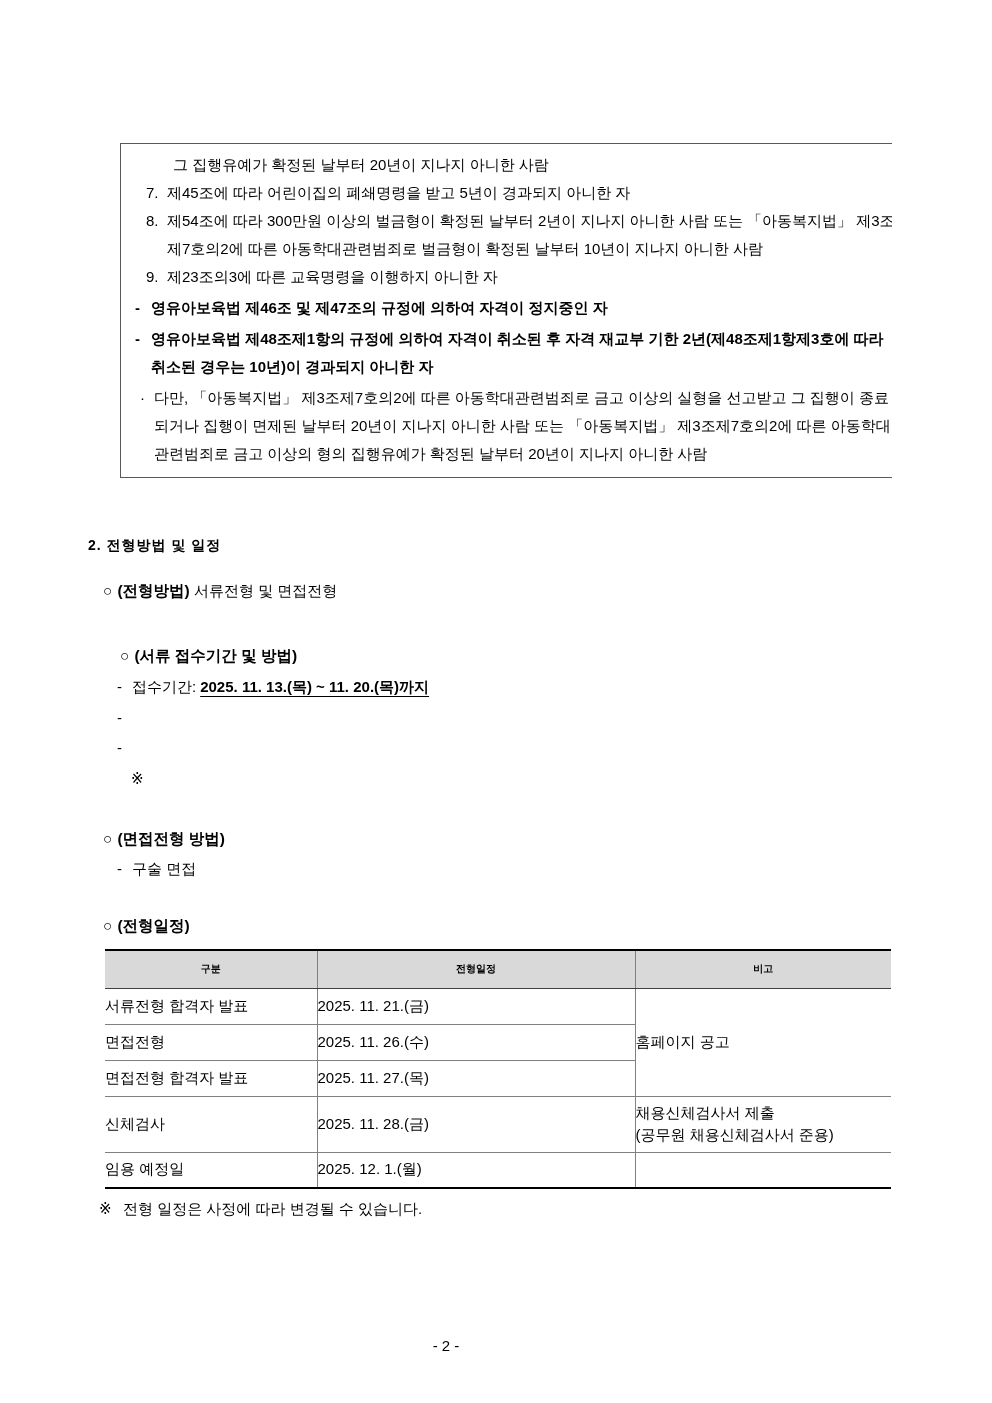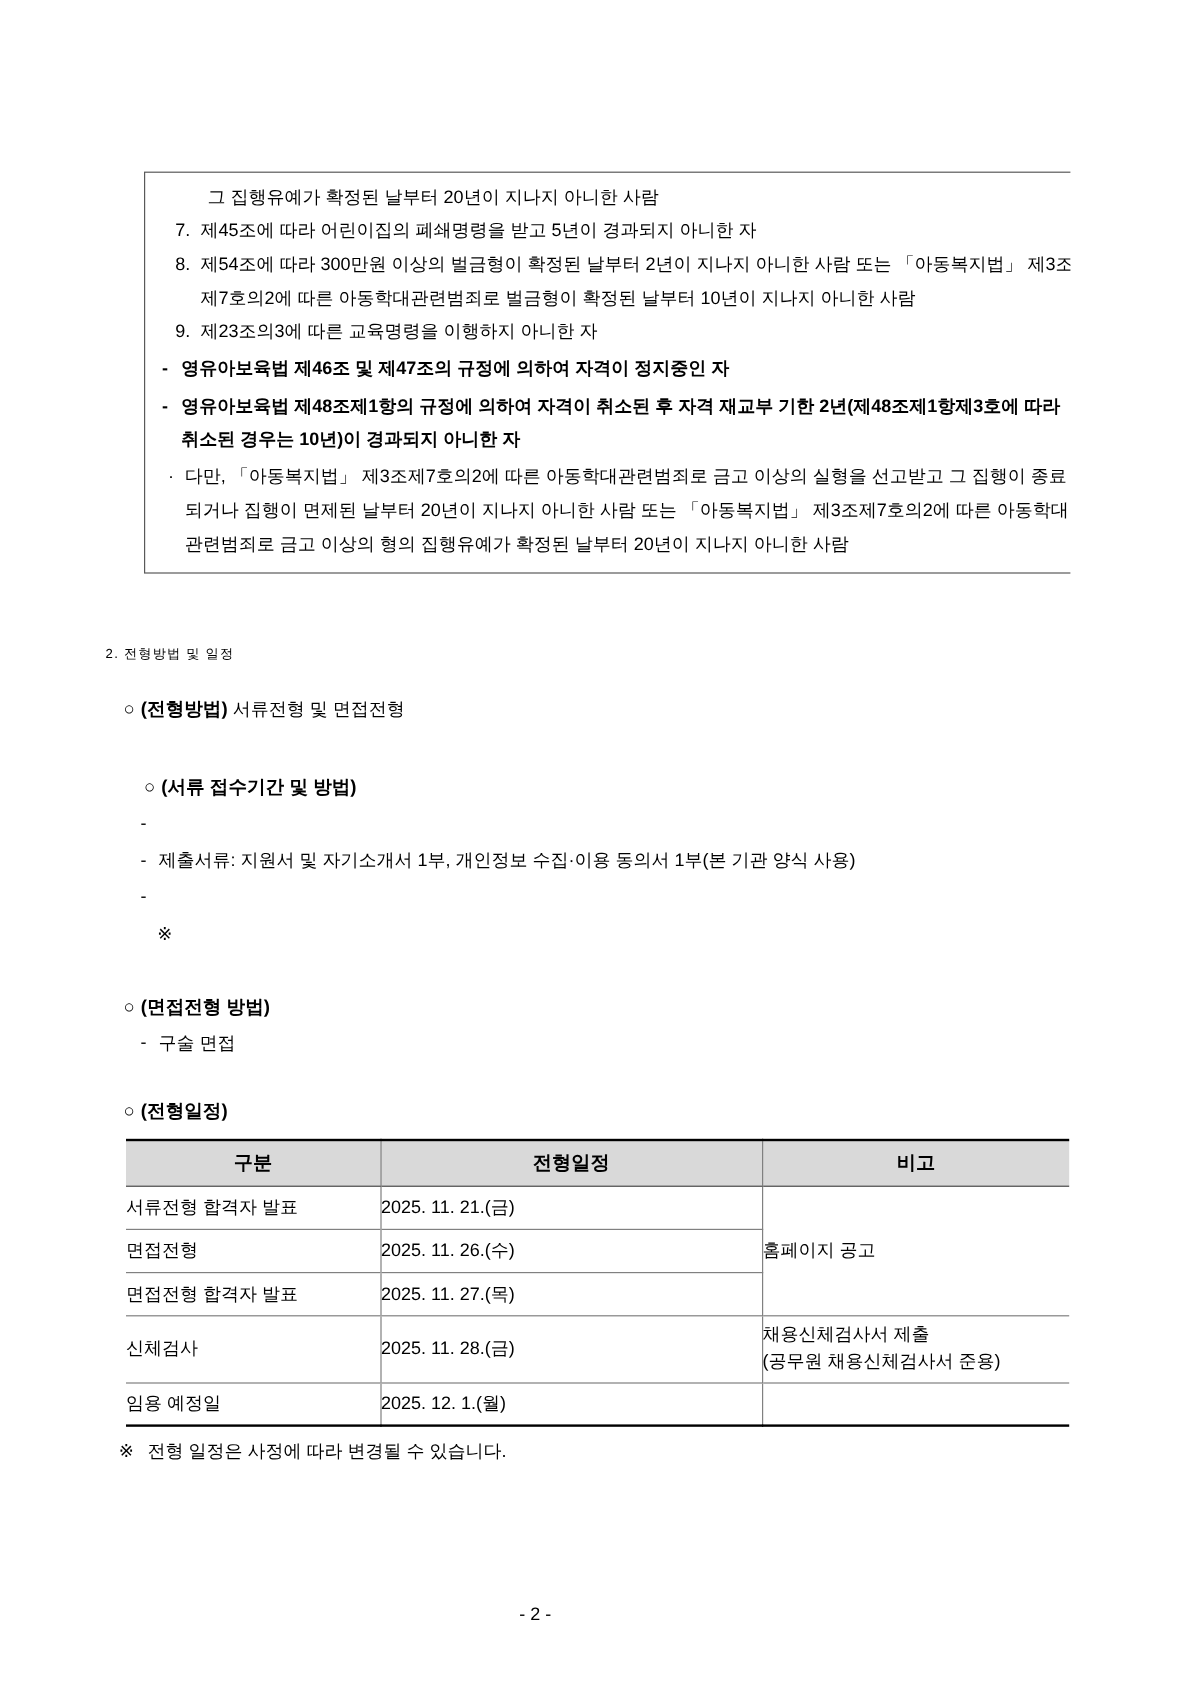--- a/index.html
+++ b/index.html
@@ -19,21 +19,21 @@
   .nb-marker { flex:none; white-space:pre; }
   .nb-text { flex:1; }
   .nb-cont  { padding-left:52px; }
   .nb-num   { padding-left:25px; }
   .nb-num .nb-marker { width:21px; }
   .nb-dash  { padding-left:14px; font-weight:bold; margin:3px 0; }
   .nb-dash .nb-marker { width:16px; }
   .nb-dot   { padding-left:19px; margin-top:3px; }
   .nb-dot .nb-marker { width:14px; }
   
-  .sec-title { position:absolute; left:88px; top:537px; font-size:11px; font-weight:normal; letter-spacing:1px;text-align:center; }
+  .sec-title { position:absolute; left:88px; top:537px; font-size:14px; font-weight:bold; letter-spacing:1px;text-align:center; }
   .sub-head  { position:absolute; font-weight:bold; font-size:15.5px; }
   .sub-head .bullet { font-weight:bold; margin-right:5px; }
   .plain { font-weight:normal; font-size:15px; }
   .method-line { top:581px; left:103px; }
   .app-head    { top:646px; left:120px; }
   .app-items   { position:absolute; left:117px; top:672px; width:790px; }
   .app-item    { display:flex; line-height:30.5px; }
   .app-item .mk { flex:none; width:15px; }
   .app-item.ref { padding-left:14px; }
   .app-item.ref .mk { width:24px; }
@@ -41,21 +41,21 @@
   .b { font-weight:bold; }
   .itv-head  { top:829px; left:103px; }
   .itv-item  { position:absolute; left:117px; top:860px; display:flex; }
   .itv-item .mk { width:15px; }
   .sch-head  { top:916px; left:103px; }
   
   .tbl-wrap { position:absolute; left:105px; top:949px; width:786px; }
   table { width:100%; border-collapse:collapse; table-layout:fixed;
           border-top:2px solid #000; border-bottom:2px solid #000; }
   th {
-    background:#d9d9d9; font-weight:bold; font-size:16px;
+    background:#d9d9d9; font-weight:bold; font-size:10px;
     height:38px; text-align:center; vertical-align:middle;
     border-bottom:1px solid #404040;
   }
   td {
     height:36px; text-align:left; vertical-align:middle;
     border-top:1px solid #808080; font-size:15px;
   }
   th + th, td + td, td.vline { border-left:1px solid #808080; }
   tr.tall td { height:56px; line-height:22px; }
   
@@ -105,24 +105,24 @@
     <span class="plain">서류전형 및 면접전형</span>
   </div>
 
   <div class="sub-head app-head">
     <span class="bullet">○</span><span>(서류 접수기간 및 방법)</span>
   </div>
 
   <div class="app-items">
     <div class="app-item">
       <span class="mk">-</span>
+      <span><span>접수기간:</span><span class="u-date">2025. 11. 13.(목) ~ 11. 20.(목)까지</span></span>
     </div>
     <div class="app-item">
       <span class="mk">-</span>
-      <span>제출서류: 지원서 및 자기소개서 1부, 개인정보 수집·이용 동의서 1부(본 기관 양식 사용)</span>
     </div>
     <div class="app-item">
       <span class="mk">-</span>
     </div>
     <div class="app-item ref">
       <span class="mk">※</span>
     </div>
   </div>
 
   <div class="sub-head itv-head">

